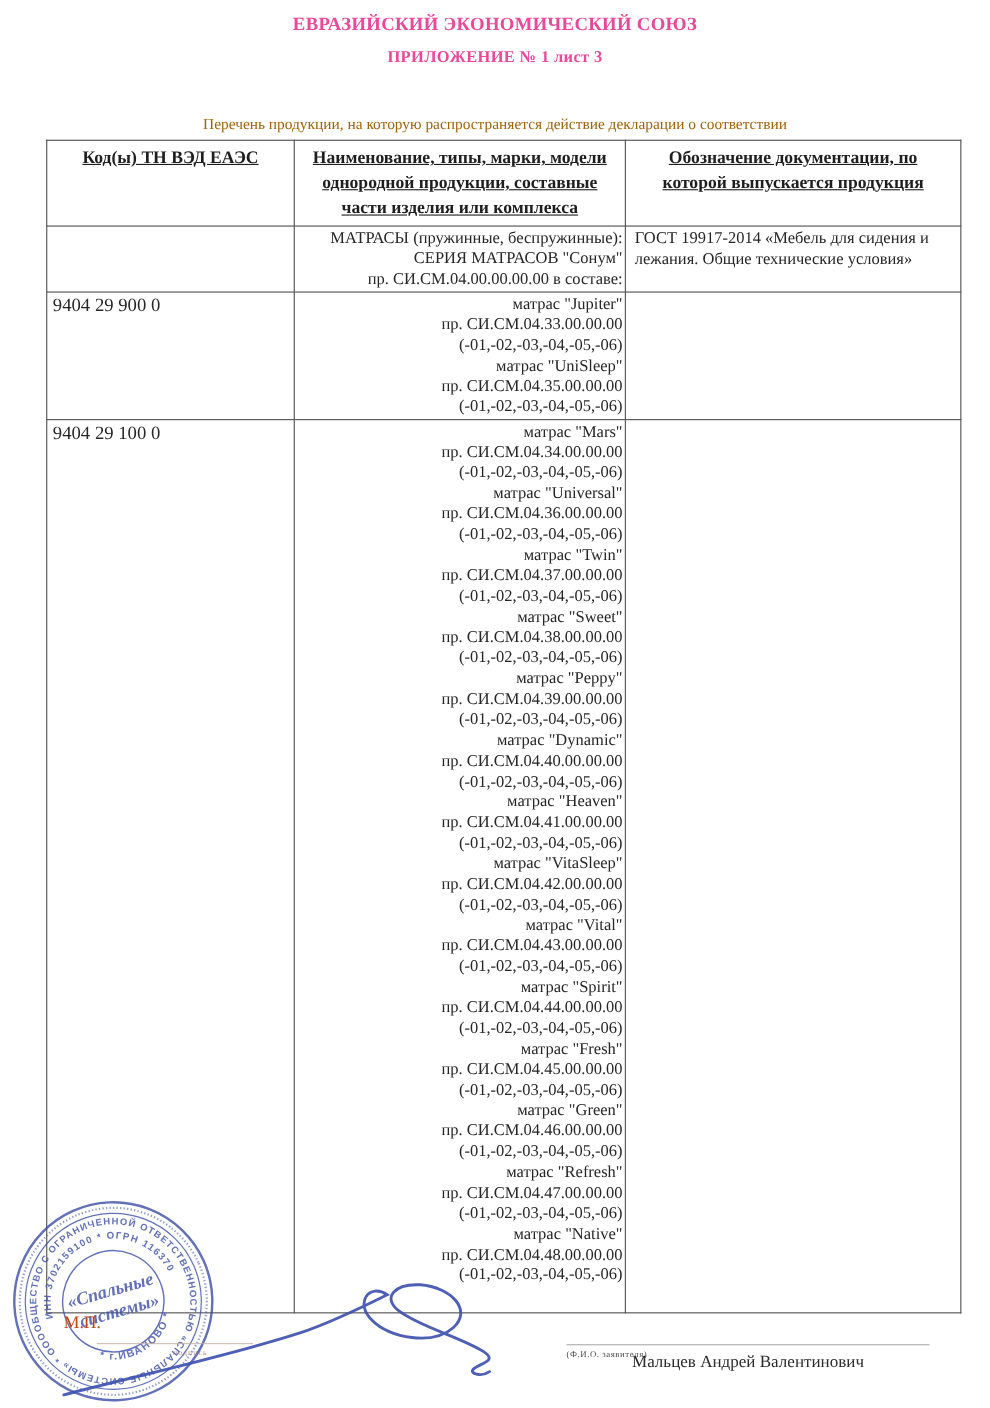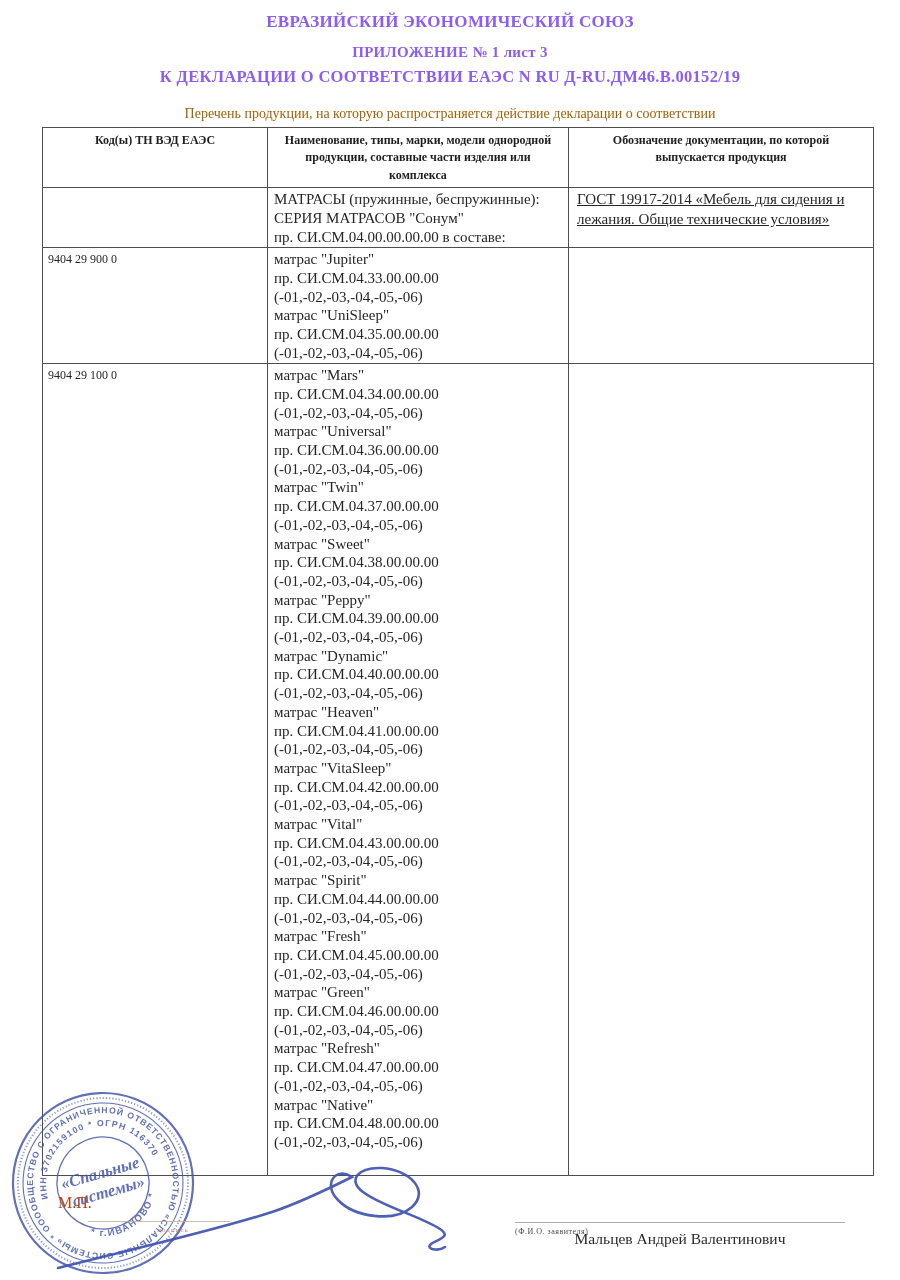--- a/index.html
+++ b/index.html
@@ -10,21 +10,21 @@
     color:#262626;
     position:relative;
     overflow:hidden;
   }
   .page { position:absolute; inset:0; }
 
   
   .title-line {
     position:absolute; left:0; right:0;
     text-align:center; font-weight:bold;
-    color:#8b5cf6; letter-spacing:0.3px;
+    color:#ec4899; letter-spacing:0.3px;
   }
   .t1 { top:12px;  font-size:17px; }
   .t2 { top:44px;  font-size:15px; }
   .t3 { top:67px;  font-size:16.5px; }
   .subtitle {
     position:absolute; top:106px; left:0; right:0;
     text-align:center; font-size:14px; color:#a16207;
   }
 
   
@@ -34,30 +34,30 @@
   }
   table.products col.c1 { width:225px; }
   table.products col.c2 { width:301px; }
   table.products col.c3 { width:305px; }
   table.products th, table.products td {
     border:1.2px solid #4e4e4e;
     vertical-align:top;
   }
   table.products thead tr { height:54px; }
   table.products th {
-    font-size:12px; font-weight:bold; text-align:center;
-    line-height:1.45; padding:4px 14px 3px; color:#1e1e1e;
+    font-size:16px; font-weight:bold; text-align:center;
+    line-height:1.45; padding:4px 14px 3px; color:#1e1e1e;text-decoration:underline;
   }
   tr.row-0 { height:60px; }
   tr.row-1 { height:116px; }
   tr.row-2 { height:812px; }
-  td.cell-code { padding:2px 4px 0 5px; font-size:12px; line-height:19px; white-space:nowrap; }
+  td.cell-code { padding:2px 4px 0 5px; font-size:17px; line-height:19px; white-space:nowrap; }
   td.cell-products { padding:2px 2px 0 6px; font-size:15px; }
-  td.cell-products .product-line { line-height:18.7px; white-space:nowrap; }
-  td.cell-doc { padding:2px 8px 0 8px; font-size:15px; line-height:19.5px;text-decoration:underline; }
+  td.cell-products .product-line { line-height:18.7px; white-space:nowrap;text-align:right; }
+  td.cell-doc { padding:2px 8px 0 8px; font-size:15px; line-height:19.5px; }
 
   
   .mp-label {
     position:absolute; left:58px; top:1194px;
     font-size:16px; color:#c2410c; z-index:5;
   }
   .mp-line {
     position:absolute; left:88px; top:1221px; width:142px; height:1px;
     background:#c5ab9e; opacity:.8; z-index:4;
   }
@@ -83,21 +83,20 @@
   .stamp-svg { position:absolute; left:4px; top:1084px; z-index:3; opacity:.93; }
   .sig-svg   { position:absolute; left:40px; top:1140px; z-index:6; }
 </style>
 </head>
 <body>
 
 <div class="page">
 
   <div class="title-line t1">ЕВРАЗИЙСКИЙ ЭКОНОМИЧЕСКИЙ СОЮЗ</div>
   <div class="title-line t2">ПРИЛОЖЕНИЕ № 1 лист 3</div>
-  <div class="title-line t3">К ДЕКЛАРАЦИИ О СООТВЕТСТВИИ ЕАЭС N RU Д-RU.ДМ46.В.00152/19</div>
   <div class="subtitle">Перечень продукции, на которую распространяется действие декларации о соответствии</div>
 
   <table class="products">
     <colgroup>
         <col class="c1">
         <col class="c2">
         <col class="c3">
       </colgroup>
     <thead>
       <tr>

